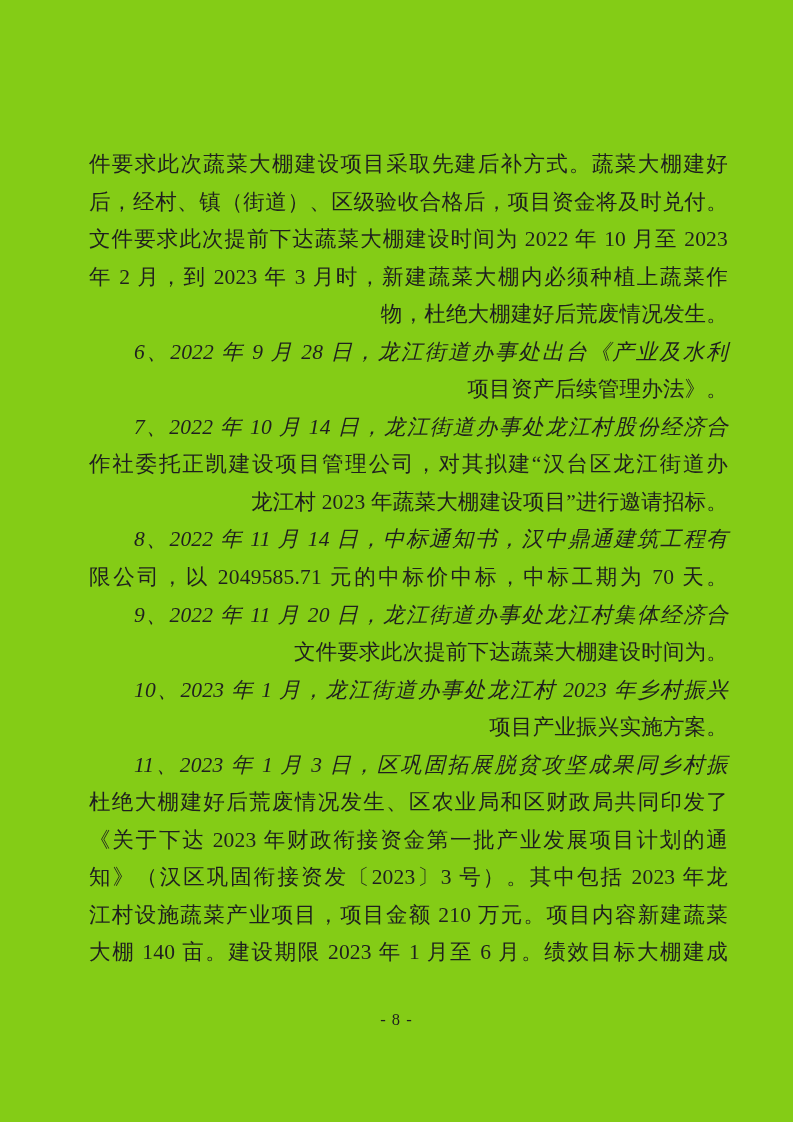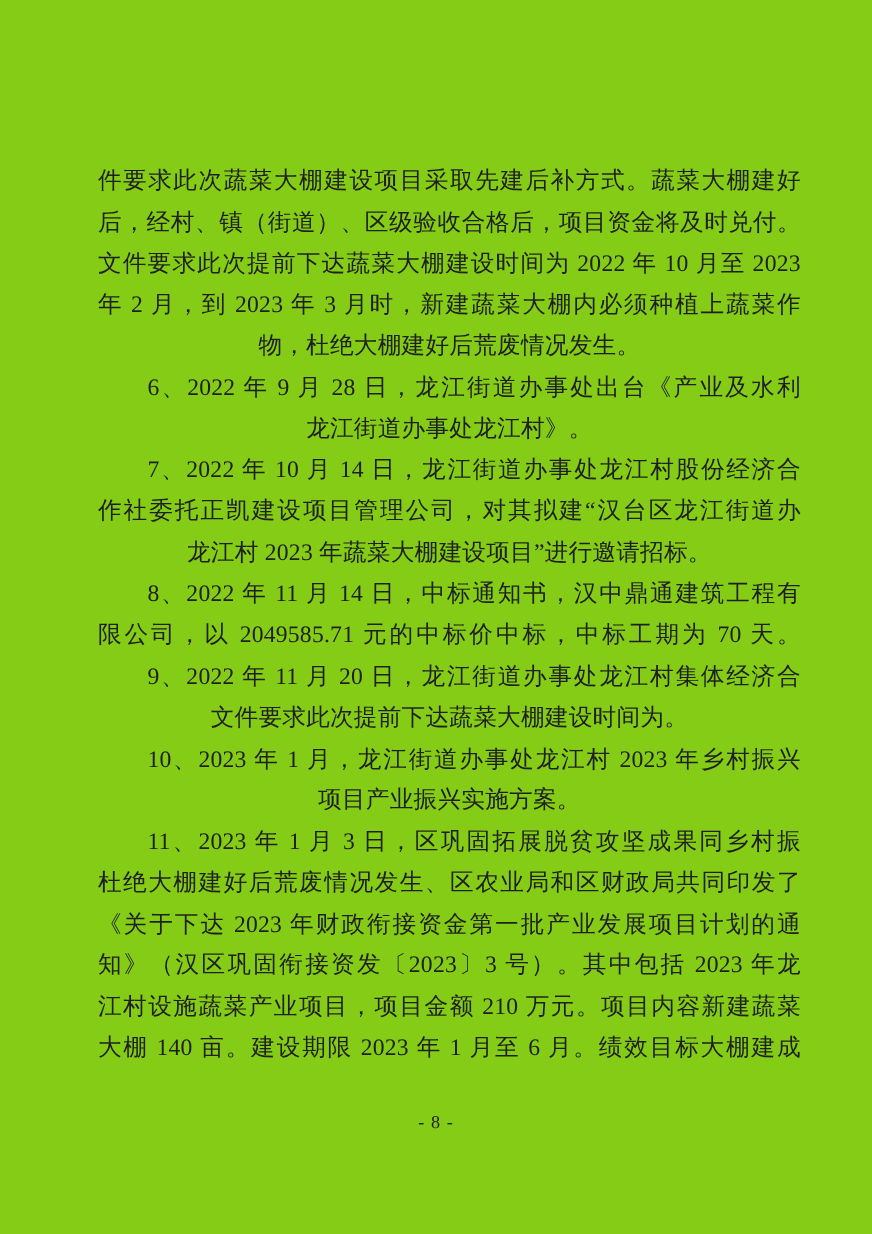--- a/index.html
+++ b/index.html
@@ -19,29 +19,30 @@
   .text-block {
     position: absolute;
     left: 89px;
     top: 146px;
     width: 639px;
   }
   .line {
     font-size: 21.5px;
     line-height: 37.55px;
     height: 37.55px;
-    text-align: center;
+    text-align: right;
     letter-spacing: 0.2px;
   }
   .line.fill {
     text-align: justify;
     text-align-last: justify;
   }
   .line.indent {
     padding-left: 45px;
+    font-style: italic;
   }
   .page-number {
     position: absolute;
     left: 0;
     top: 1010px;
     width: 100%;
     text-align: center;
     font-size: 16.5px;
     letter-spacing: 1px;
     color: #1f1f1f;
@@ -51,21 +52,21 @@
 <body>
 
 <div class="page">
   <div class="text-block">
       <div class="line fill">件要求此次蔬菜大棚建设项目采取先建后补方式。蔬菜大棚建好</div>
       <div class="line fill">后，经村、镇（街道）、区级验收合格后，项目资金将及时兑付。</div>
       <div class="line fill">文件要求此次提前下达蔬菜大棚建设时间为 2022 年 10 月至 2023</div>
       <div class="line fill">年 2 月，到 2023 年 3 月时，新建蔬菜大棚内必须种植上蔬菜作</div>
       <div class="line">物，杜绝大棚建好后荒废情况发生。</div>
       <div class="line indent fill">6、2022 年 9 月 28 日，龙江街道办事处出台《产业及水利</div>
-      <div class="line">龙江街道办事处龙江村》。</div>
+      <div class="line">项目资产后续管理办法》。</div>
       <div class="line indent fill">7、2022 年 10 月 14 日，龙江街道办事处龙江村股份经济合</div>
       <div class="line fill">作社委托正凯建设项目管理公司，对其拟建“汉台区龙江街道办</div>
       <div class="line">龙江村 2023 年蔬菜大棚建设项目”进行邀请招标。</div>
       <div class="line indent fill">8、2022 年 11 月 14 日，中标通知书，汉中鼎通建筑工程有</div>
       <div class="line fill">限公司，以 2049585.71 元的中标价中标，中标工期为 70 天。</div>
       <div class="line indent fill">9、2022 年 11 月 20 日，龙江街道办事处龙江村集体经济合</div>
       <div class="line">文件要求此次提前下达蔬菜大棚建设时间为。</div>
       <div class="line indent fill">10、2023 年 1 月，龙江街道办事处龙江村 2023 年乡村振兴</div>
       <div class="line">项目产业振兴实施方案。</div>
       <div class="line indent fill">11、2023 年 1 月 3 日，区巩固拓展脱贫攻坚成果同乡村振</div>

